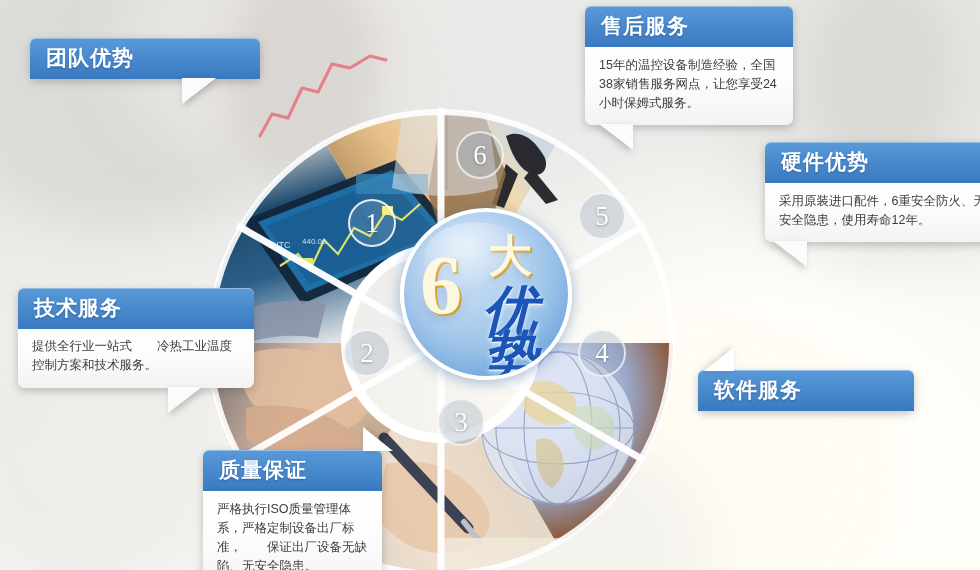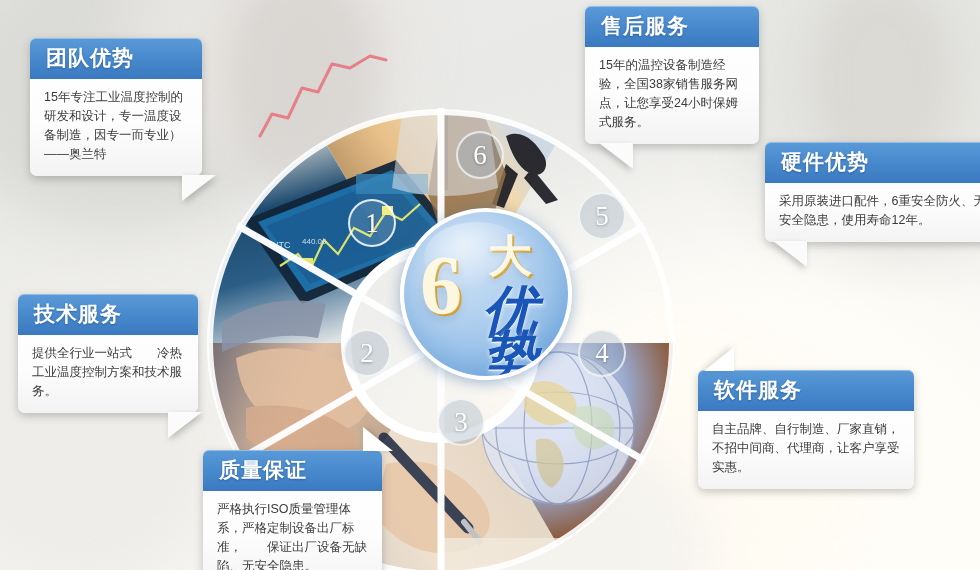--- a/index.html
+++ b/index.html
@@ -165,26 +165,26 @@
     border-right: 30px solid transparent;
     filter: drop-shadow(2px -1px 3px rgba(70,70,70,.22));
   }
   .tail-tl {           
     border-bottom: 24px solid #ffffff;
     border-left: 30px solid transparent;
     filter: drop-shadow(-2px -1px 3px rgba(70,70,70,.22));
   }
 
   
-  #card-team     { left: 30px;  top: 38px;  width: 172px; }
-  #card-after    { left: 585px; top: 6px;   width: 174px; }
+  #card-team     { left: 30px;  top: 38px;  width: 230px; }
+  #card-after    { left: 585px; top: 6px;   width: 208px; }
   #card-hardware { left: 765px; top: 142px; width: 244px; }
   #card-software { left: 698px; top: 370px; width: 216px; }
   #card-quality  { left: 203px; top: 450px; width: 179px; }
-  #card-tech     { left: 18px;  top: 294px; width: 180px; }
+  #card-tech     { left: 18px;  top: 288px; width: 236px; font-family: Liberation Mono, monospace; }
 </style>
 </head>
 <body>
 
 <div id="stage">
 
   <div class="bg-blob bg-b1"></div>
   <div class="bg-blob bg-b2"></div>
   <div class="bg-blob bg-b3"></div>
   <div class="bg-blob bg-b4"></div>
@@ -337,40 +337,38 @@
 
   <div class="badge" style="left:348px; top:199px;">1</div>
   <div class="badge dim" style="left:343px; top:329px;">2</div>
   <div class="badge dim" style="left:437px; top:398px;">3</div>
   <div class="badge dim" style="left:578px; top:329px;">4</div>
   <div class="badge dim" style="left:578px; top:192px;">5</div>
   <div class="badge dim" style="left:456px; top:131px;">6</div>
 
   <div class="card" id="card-team">
     <div class="card-head">团队优势</div>
-    <div class="card-body">15年专注工业温度控制的研发和设计，专一温度设备制造，因专一而专业）——奥兰特</div>
     <div class="tail tail-br" style="left:152px; bottom:-25px;"></div>
   </div>
 
   <div class="card" id="card-after">
     <div class="card-head">售后服务</div>
     <div class="card-body">15年的温控设备制造经验，全国38家销售服务网点，让您享受24小时保姆式服务。</div>
     <div class="tail tail-bl" style="left:14px; bottom:-25px;"></div>
   </div>
 
   <div class="card" id="card-hardware">
     <div class="card-head">硬件优势</div>
     <div class="card-body">采用原装进口配件，6重安全防火、无安全隐患，使用寿命12年。</div>
     <div class="tail tail-bl" style="left:8px; bottom:-25px;"></div>
   </div>
 
   <div class="card" id="card-software">
     <div class="tail tail-tl" style="left:6px; top:-23px;"></div>
     <div class="card-head">软件服务</div>
-    <div class="card-body">自主品牌、自行制造、厂家直销，不招中间商、代理商，让客户享受实惠。</div>
   </div>
 
   <div class="card" id="card-quality">
     <div class="tail tail-tr" style="left:160px; top:-23px;"></div>
     <div class="card-head">质量保证</div>
     <div class="card-body">严格执行ISO质量管理体系，严格定制设备出厂标准，　　保证出厂设备无缺陷、无安全隐患。</div>
   </div>
 
   <div class="card" id="card-tech">
     <div class="card-head">技术服务</div>

